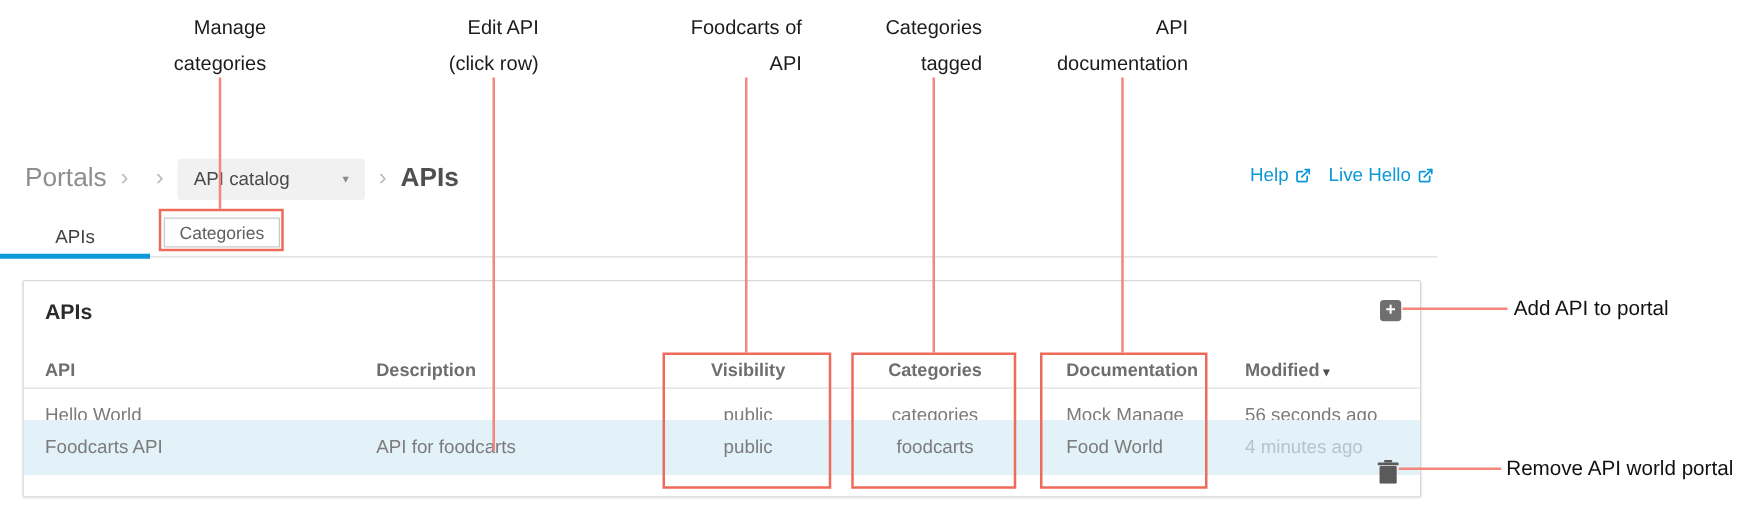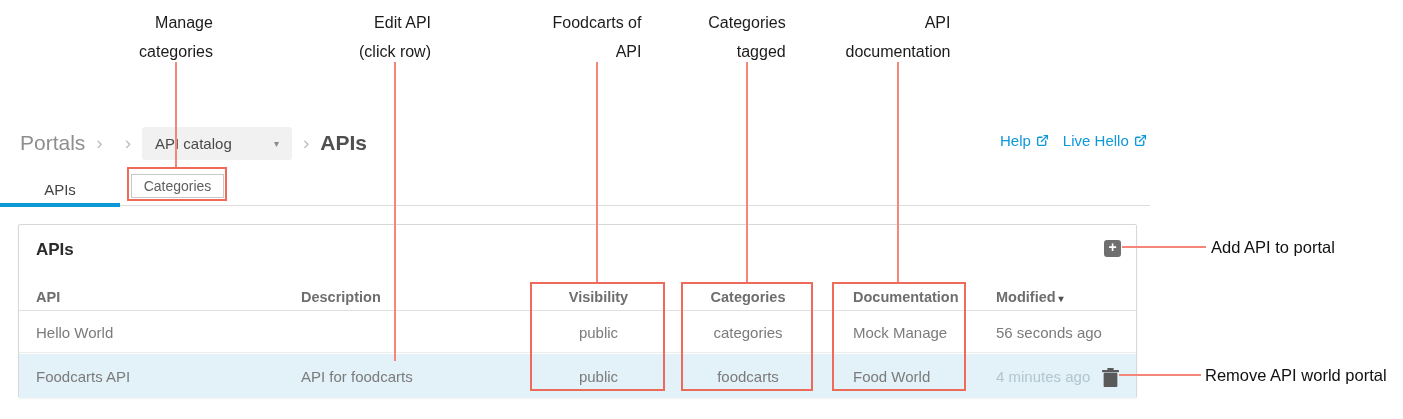--- a/index.html
+++ b/index.html
@@ -35,21 +35,21 @@
   
   .panel { position:absolute; left:18px; top:224px; width:1119px; height:174px; background:#fff; border:1px solid #d8d8d8; border-radius:2px; box-shadow:0 1px 2px rgba(0,0,0,.06); z-index:5; }
   .panel-title { position:absolute; left:17px; top:15px; font-size:17px; font-weight:700; color:#2b2b2b; }
   .add-btn { position:absolute; left:1085px; top:15px; width:17px; height:17px; background:#6f6f6f; border-radius:3px; color:#fff; font-size:14px; font-weight:700; line-height:15px; text-align:center; cursor:pointer; }
   .thead { position:absolute; left:0; top:58px; width:100%; height:27px; }
   .thead .cell { font-size:14.5px; font-weight:700; color:#6e6e6e; }
   .thead-border { position:absolute; left:0; top:85px; width:100%; height:1px; background:#e0e0e0; }
   .trow { position:absolute; left:0; width:100%; cursor:pointer; }
   .trow .cell { font-size:15px; color:#7b7b7b; }
   .row1 { top:86px; height:42px; border-bottom:1px solid #ececec; }
-  .row2 { top:129px; height:44px; background:#e3f1f9; }
+  .row2 { top:111px; height:44px; background:#e3f1f9; }
   .cell { position:absolute; top:50%; transform:translateY(-50%); white-space:nowrap; }
   .c-api  { left:17px; }
   .c-desc { left:282px; }
   .c-vis  { left:512px; width:135px; text-align:center; }
   .c-cat  { left:663px; width:132px; text-align:center; }
   .c-doc  { left:834px; }
   .c-mod  { left:977px; }
   .faded  { color:#b3c5ce !important; }
   .sort-caret { font-size:10px; color:#4d4d4d; margin-left:3px; }
   .trash { position:absolute; left:1083px; top:143px; width:17px; height:19px; cursor:pointer; }

